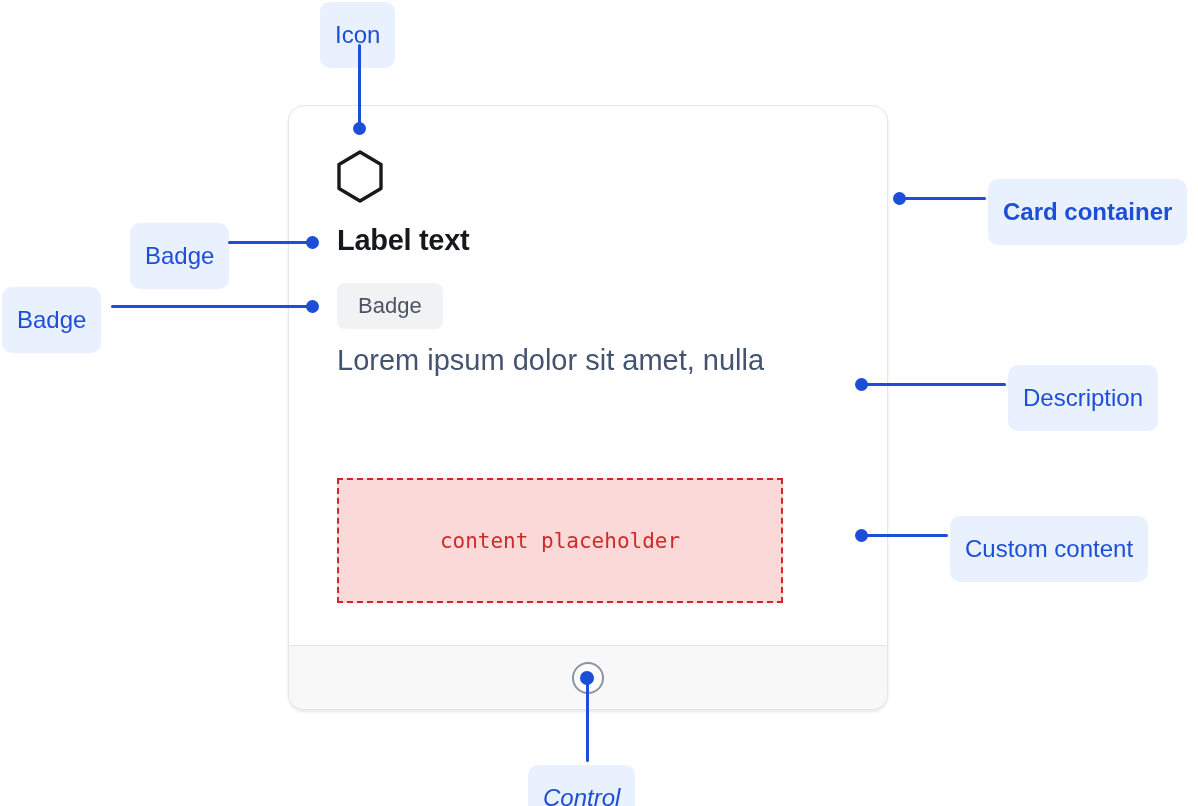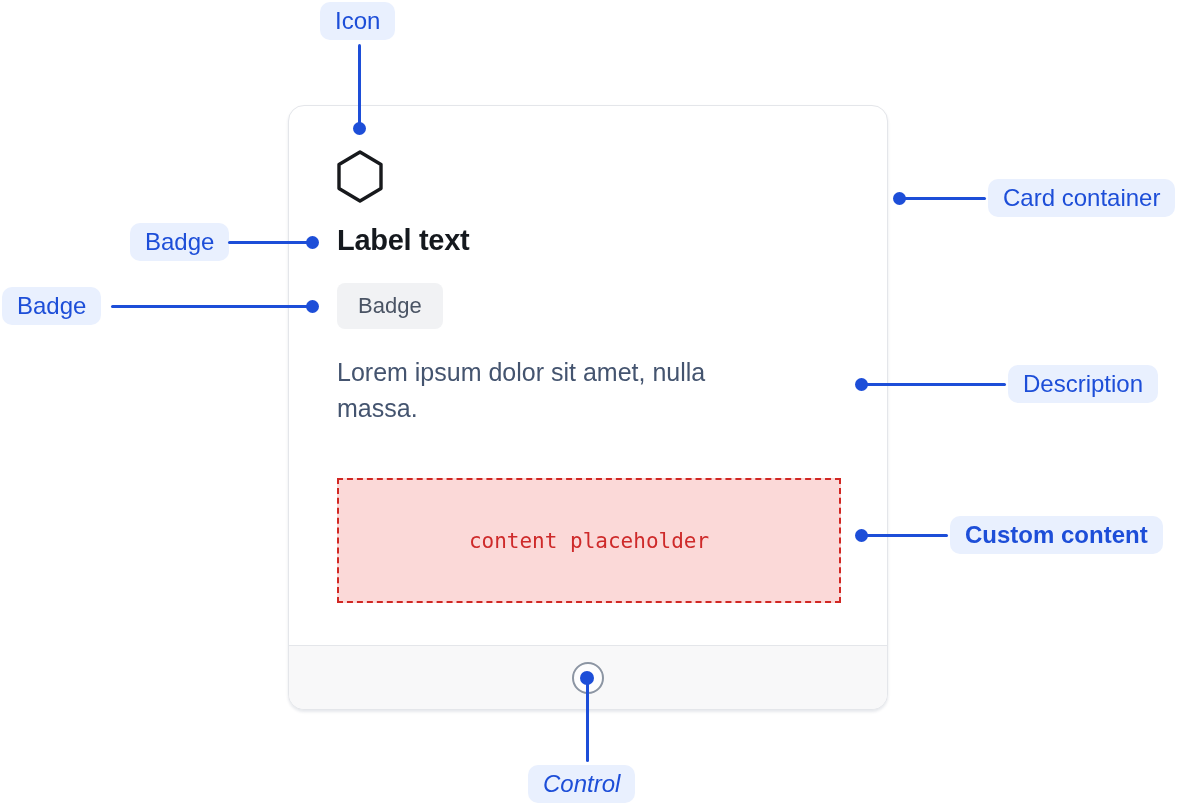--- a/index.html
+++ b/index.html
@@ -14,21 +14,21 @@
   }
 
   
   .pill {
     position: absolute;
     background: var(--c-pill-bg, #E9F0FE);
     color: var(--c-accent, #1D4ED8);
     font-size: 24px;
     font-weight: 500;
     line-height: 28px;
-    padding: 5px 15px;
+    padding: 19px 15px;
     border-radius: 10px;
     white-space: nowrap;
   }
   .h-line {
     position: absolute;
     height: 3px;
     background: var(--c-accent, #1D4ED8);
     border-radius: 2px;
   }
   .v-line {
@@ -82,30 +82,30 @@
     background: var(--c-badge-bg, #F1F2F4);
     color: var(--c-badge-text, #4A5464);
     font-size: 22px;
     line-height: 28px;
     padding: 9px 21px;
     border-radius: 8px;
   }
   .card-description {
     position: absolute;
     left: 48px;
-    top: 248px;
-    font-size: 25px;
+    top: 236px;
+    font-size: 29px;
     line-height: 36px;
     color: var(--c-description-text, #44546F);
   }
   .placeholder {
     position: absolute;
     left: 48px;
     top: 372px;
-    width: 504px;
+    width: 446px;
     height: 125px;
     box-sizing: border-box;
     background: var(--c-placeholder-bg, #FBD9D8);
     border: 2px dashed var(--c-placeholder-border, #D12723);
     display: flex;
     align-items: center;
     justify-content: center;
     font-family: "DejaVu Sans Mono", monospace;
     font-size: 21px;
     color: var(--c-placeholder-text, #CE2A2A);
@@ -146,21 +146,20 @@
   </span>
 
   <div class="card-title">Label text</div>
 
   <div class="badge-chip">
     <span>Badge</span>
   </div>
 
   <div class="card-description">
     <div>Lorem ipsum dolor sit amet, nulla</div>
-    <div>massa.</div>
   </div>
 
   <div class="placeholder">
     <span>content placeholder</span>
   </div>
 
   <div class="card-footer">
     <div class="control-circle"></div>
   </div>
 </div>
@@ -172,25 +171,25 @@
 <div class="pill" style="left:130px; top:223px;">Badge</div>
 <div class="h-line" style="left:228px; top:240.5px; width:84px;"></div>
 <div class="dot" style="left:305.5px; top:235.5px;"></div>
 
 <div class="pill" style="left:2px; top:287px;">Badge</div>
 <div class="h-line" style="left:111px; top:304.5px; width:201px;"></div>
 <div class="dot" style="left:305.5px; top:299.5px;"></div>
 
 <div class="dot" style="left:892.5px; top:191.5px;"></div>
 <div class="h-line" style="left:899px; top:196.5px; width:87px;"></div>
-<div class="pill" style="left:988px; top:179px;">Card container</div>
+<div class="pill" style="left:988px; top:179px;font-weight:bold;">Card container</div>
 
 <div class="dot" style="left:854.5px; top:377.5px;"></div>
 <div class="h-line" style="left:861px; top:382.5px; width:145px;"></div>
 <div class="pill" style="left:1008px; top:365px;text-align:center;">Description</div>
 
 <div class="dot" style="left:854.5px; top:528.5px;"></div>
 <div class="h-line" style="left:861px; top:533.5px; width:87px;"></div>
-<div class="pill" style="left:950px; top:516px;font-weight:bold;">Custom content</div>
+<div class="pill" style="left:950px; top:516px;">Custom content</div>
 
 <div class="v-line" style="left:585.5px; top:678px; height:84px;"></div>
 <div class="dot" style="left:580px; top:671px; width:14px; height:14px;"></div>
 <div class="pill" style="left:528px; top:765px;font-style:italic;">Control</div>
 
 </body></html>

